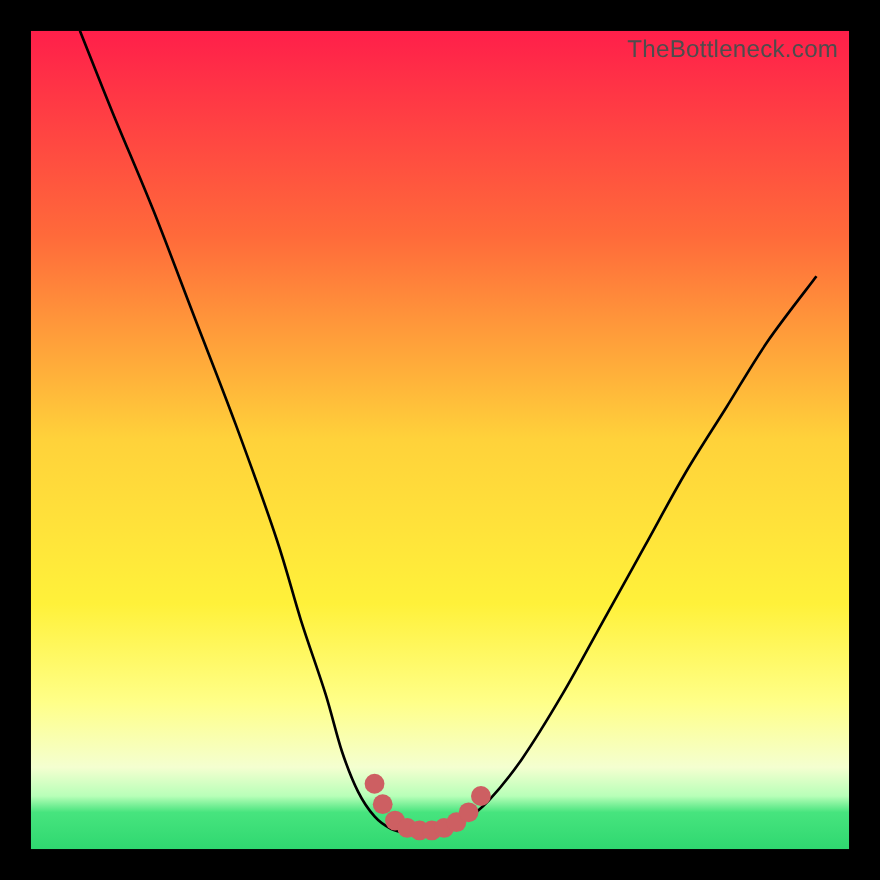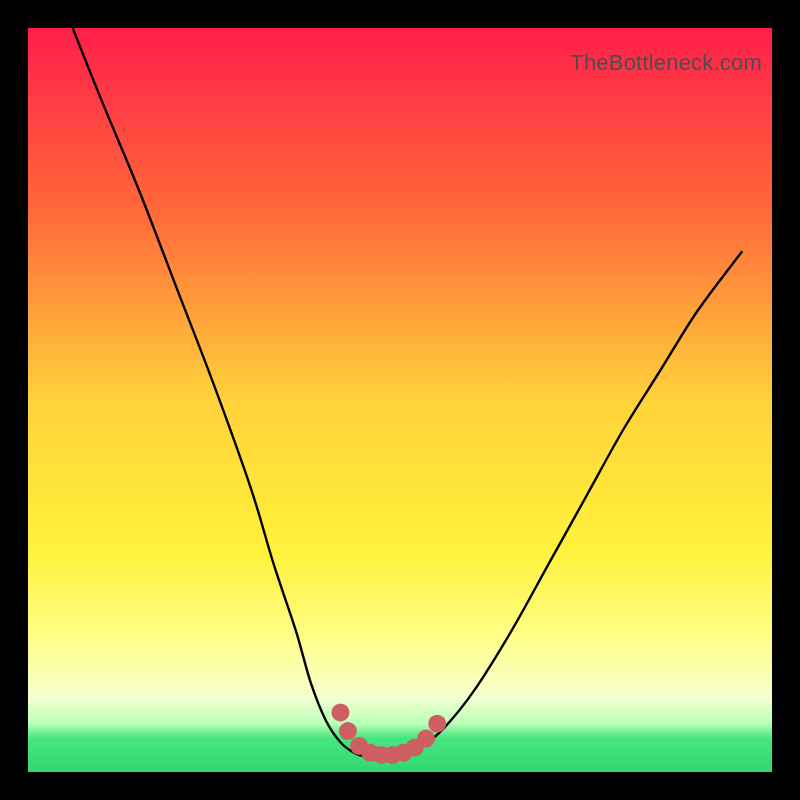--- a/index.html
+++ b/index.html
@@ -21,21 +21,21 @@
   .plot-area {
     position: absolute;
     left: 28px;
     top: 28px;
     width: 744px;
     height: 744px;
     overflow: hidden;
   }
   .watermark {
     position: absolute;
-    top: 22px;
+    top: 4px;
     right: 10px;
     color: #4d4d4d;
     font-size: 22px;
     font-weight: 500;
     letter-spacing: 0.2px;
     user-select: none;
     margin-left: 28px;
   }
   svg {
     position: absolute;

